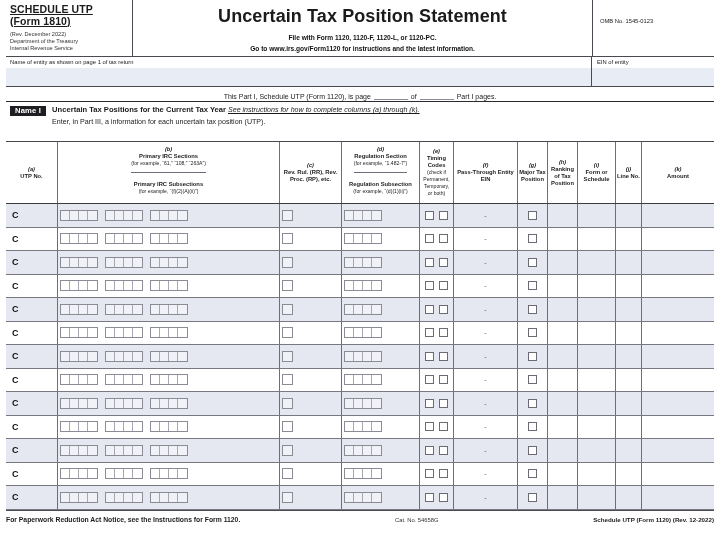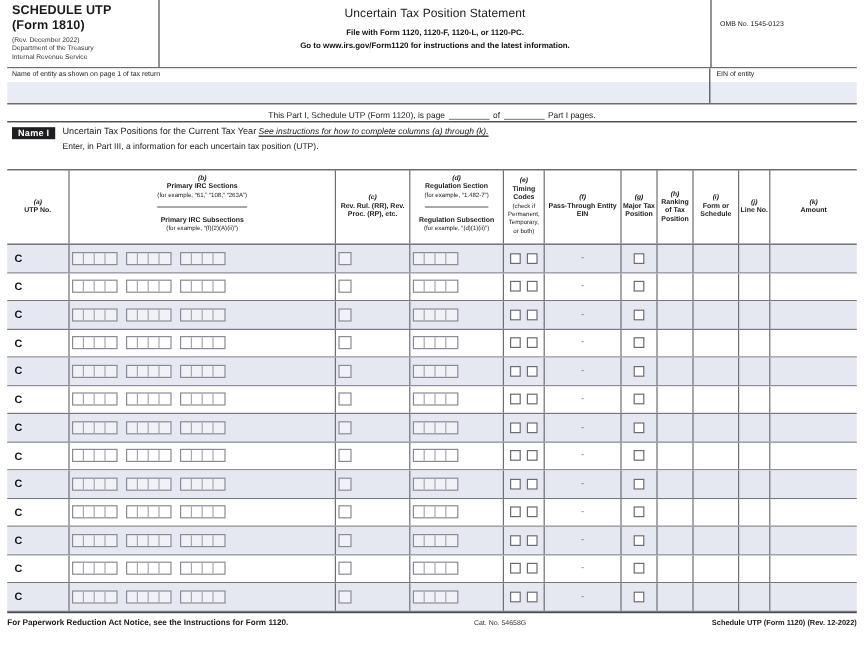--- a/index.html
+++ b/index.html
@@ -30,32 +30,33 @@
   }
   .hdr-left {
     width: 127px;
     border-right: 1.4px solid #4a4a52;
     padding: 4px 3px 0 4px;
     flex: 0 0 127px;
   }
   .sched-name {
     font-size: 10.5px; font-weight: bold; line-height: 11.5px;
     letter-spacing: .1px;
+    text-decoration: underline;
   }
   .rev-line {
     font-size: 5.6px; line-height: 7.2px; margin-top: 4px; color: #333;
   }
   .dept-line { font-size: 5.6px; line-height: 7.2px; color: #333; }
   .hdr-center {
     flex: 1 1 auto;
     text-align: center;
     padding-top: 6px;
   }
   .main-title {
-    font-size: 10px; font-weight: normal; letter-spacing: .1px;
+    font-size: 18px; font-weight: bold; letter-spacing: .1px;
   }
   .sub-title {
     font-size: 6.6px; font-weight: bold; margin-top: 7px; color: #111;
   }
   .sub-title2 {
     font-size: 6.6px; font-weight: bold; margin-top: 3.5px; color: #111;
   }
   .hdr-right {
     width: 122px; flex: 0 0 122px;
     border-left: 1.4px solid #4a4a52;
@@ -120,21 +121,21 @@
     margin: 2px 6px 0 4px;
     flex: 0 0 auto;
     letter-spacing: .2px;
   }
   .part-lines { flex: 1 1 auto; padding-right: 4px; }
   .pl {
     font-size: 7.1px;
     line-height: 12.2px;
     white-space: nowrap;
   }
-  .pl b { font-weight: normal; font-size: 7.6px; }
+  .pl b { font-weight: bold; font-size: 7.6px; }
   .pl i { font-style: italic; text-decoration: underline; }
   .dotlead { letter-spacing: 2.5px; }
   .cbox {
     display: inline-block;
     width: 8px; height: 8px;
     border: .9px solid #555;
     background: #fff;
     vertical-align: -1px;
     margin-left: 3px;
   }

